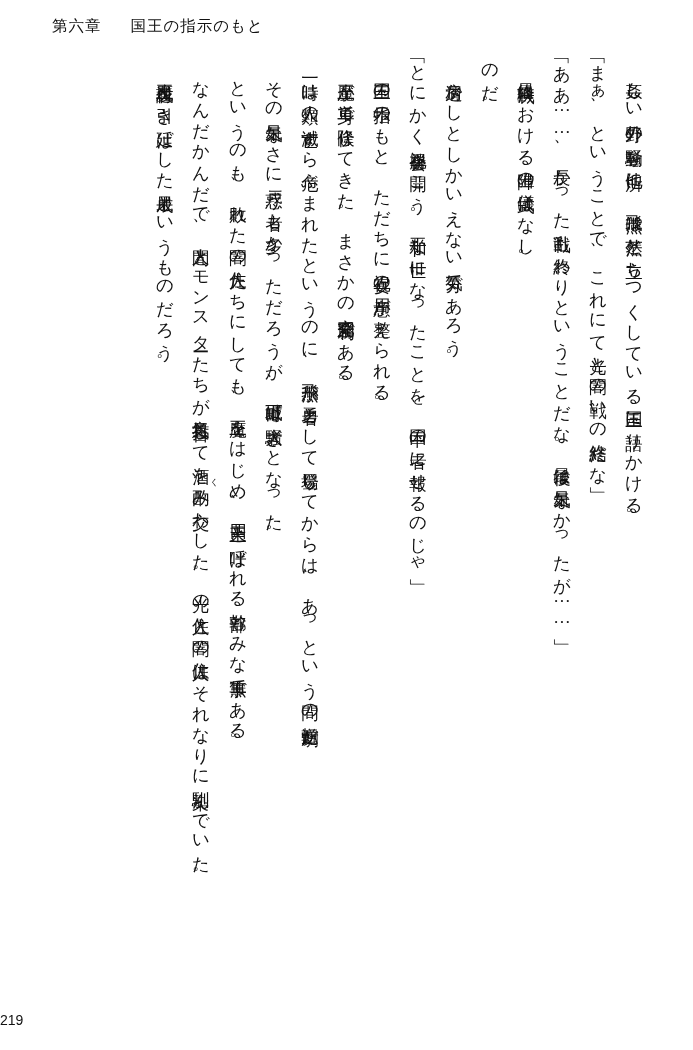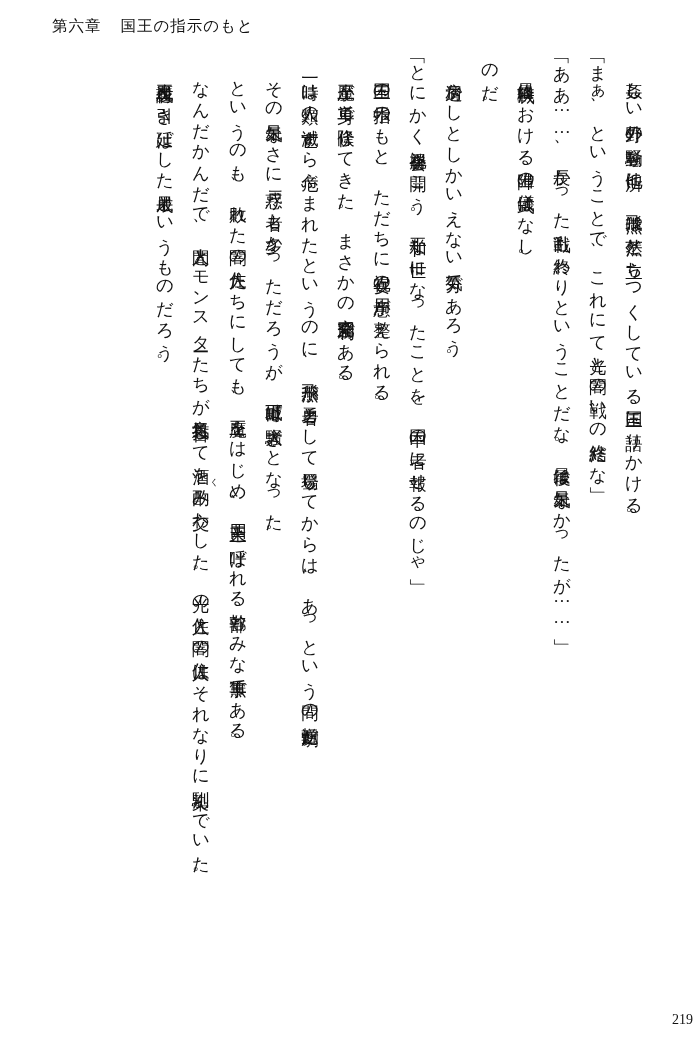--- a/index.html
+++ b/index.html
@@ -28,21 +28,21 @@
   .chapter-header {
     position: absolute;
     top: 16px;
     left: 52px;
     font-size: 15.5px;
     letter-spacing: 1px;
     color: #111;
     white-space: nowrap;
   }
   .chapter-header .chap-num {
-    margin-right: 14px;
+    margin-right: 24px;
   }
 
   
   .body-region {
     position: absolute;
     top: 52px;
     left: 44px;
     width: 608px;
     height: 930px;
     writing-mode: vertical-rl;
@@ -68,23 +68,23 @@
   rt {
     font-size: 8.5px;
     letter-spacing: 0;
   }
 
   .page-number {
     position: absolute;
     bottom: 22px;
     left: 0;
     width: 693px;
-    text-align: right;
+    text-align: left;
     font-size: 14px;
-    font-family: Liberation Serif, serif;
+    font-family: Liberation Sans, sans-serif;
     color: #111;
   }
 </style>
 </head>
 <body>
 
 <div class="page">
 
   <div class="chapter-header">
     <span class="chap-num">第六章</span>

